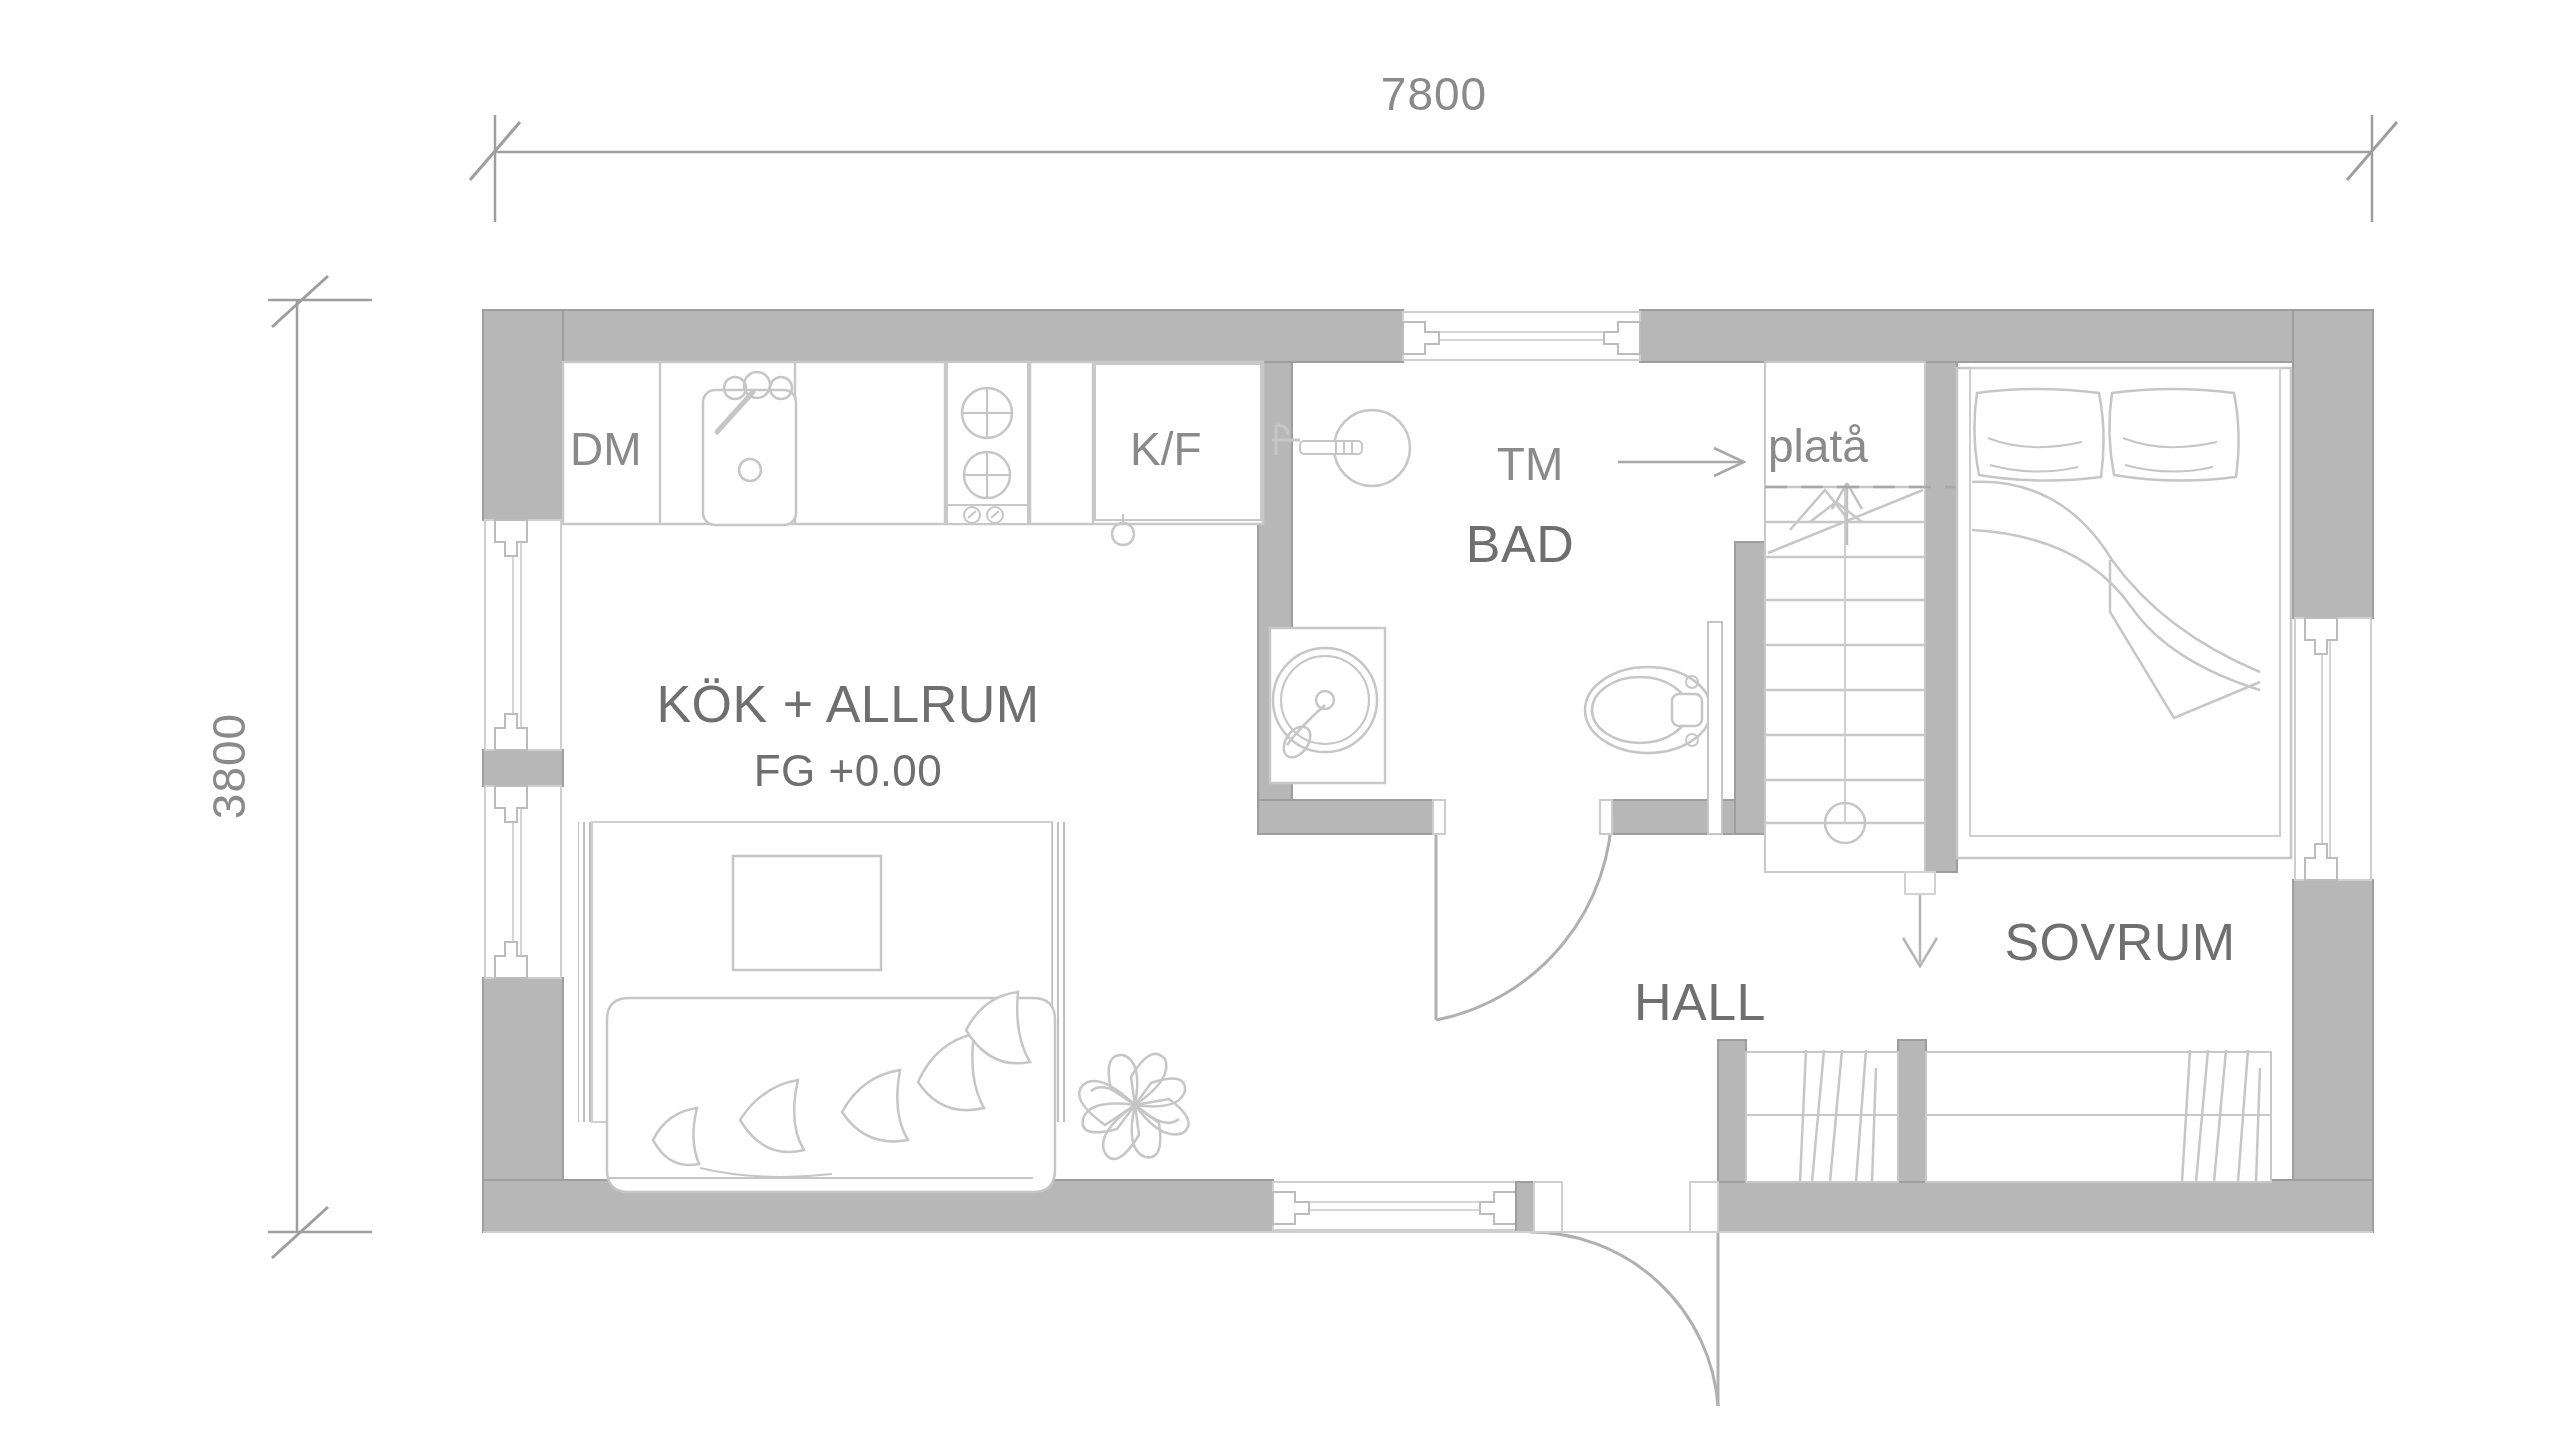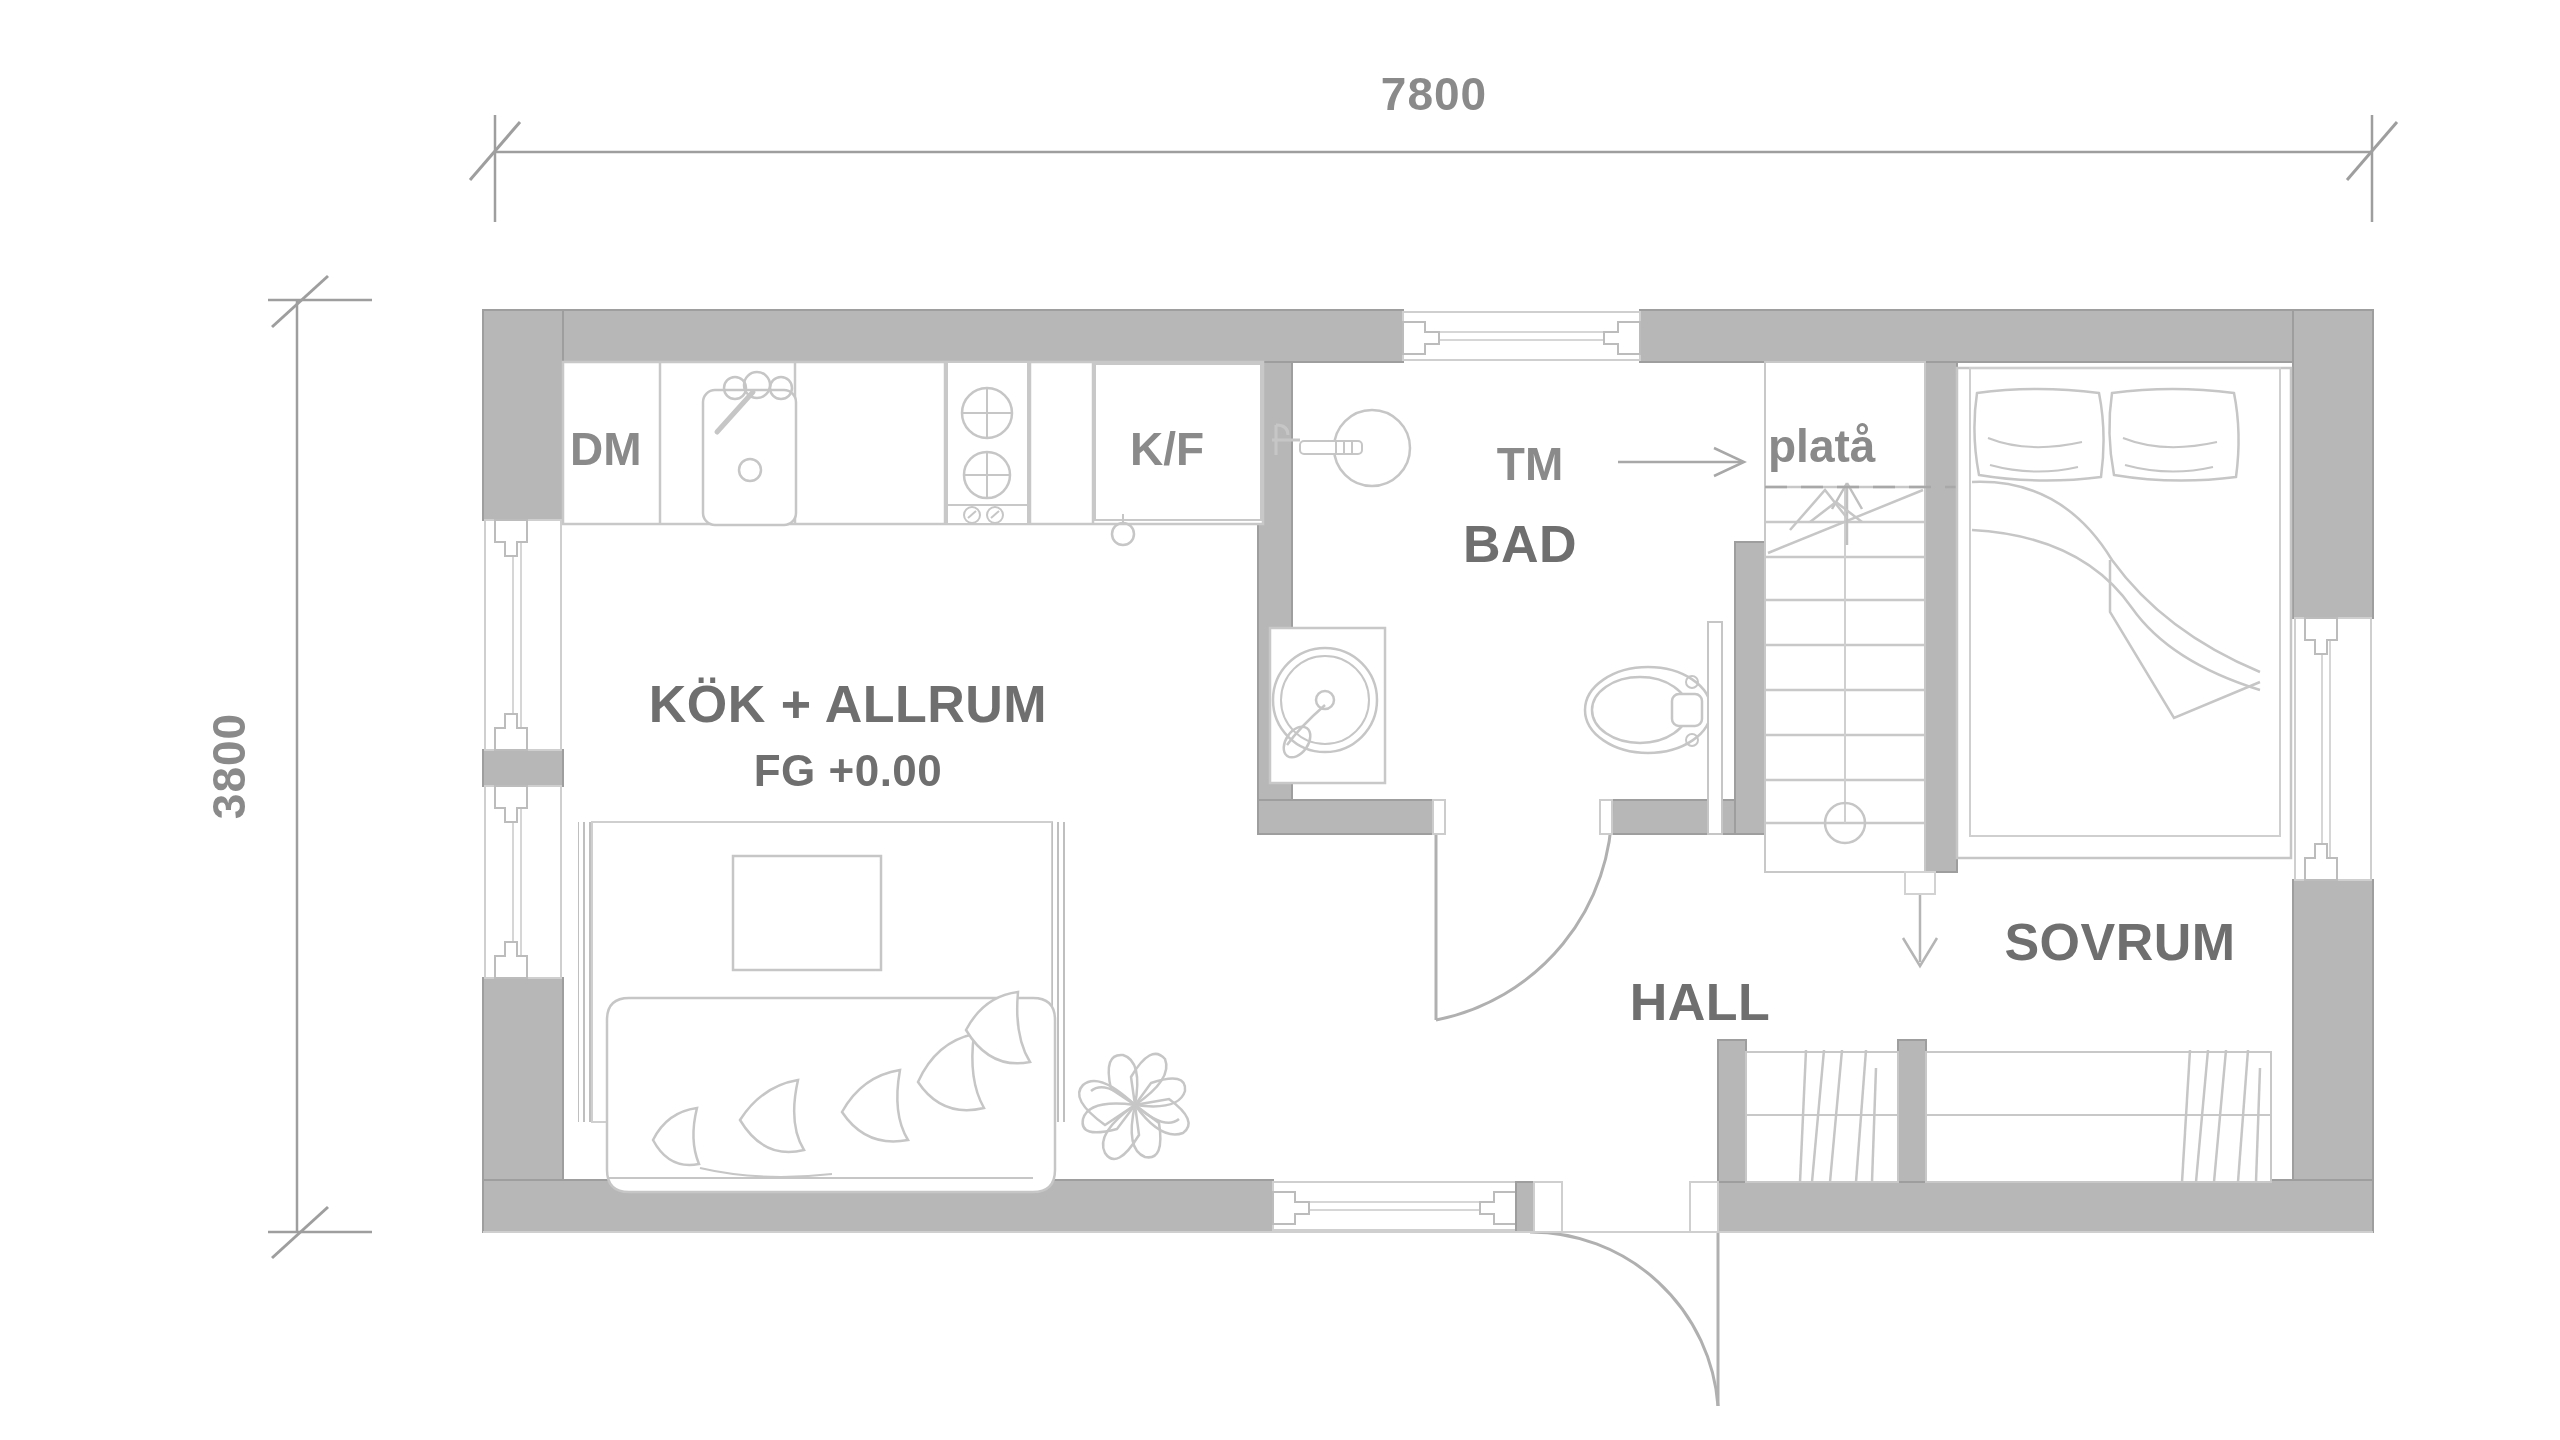--- a/index.html
+++ b/index.html
@@ -2,21 +2,21 @@
 <html><head>
 <meta charset="utf-8">
 <title>Floor Plan</title>
 <style>
   html,body{margin:0;padding:0;background:#ffffff;}
   body{
     width:2560px;height:1440px;overflow:hidden;
     font-family:"Liberation Sans","DejaVu Sans",sans-serif;
     color:#7d7d7d;
   }
-  #stage{position:relative;width:2560px;height:1254px;font-weight:bold;}
+  #stage{position:relative;width:2560px;height:1254px;}
   svg#plan{position:absolute;left:0;top:0;width:2560px;height:1440px;display:block;}
   .dimtext{
     font-family:"Liberation Sans","DejaVu Sans",sans-serif;
     fill:#8a8a8a;font-size:46px;letter-spacing:1px;
   }
   .roomtext{
     font-family:"Liberation Sans","DejaVu Sans",sans-serif;
     fill:#6f6f6f;font-size:52px;letter-spacing:0.5px;
   }
   .roomtext.small{font-size:44px;}

